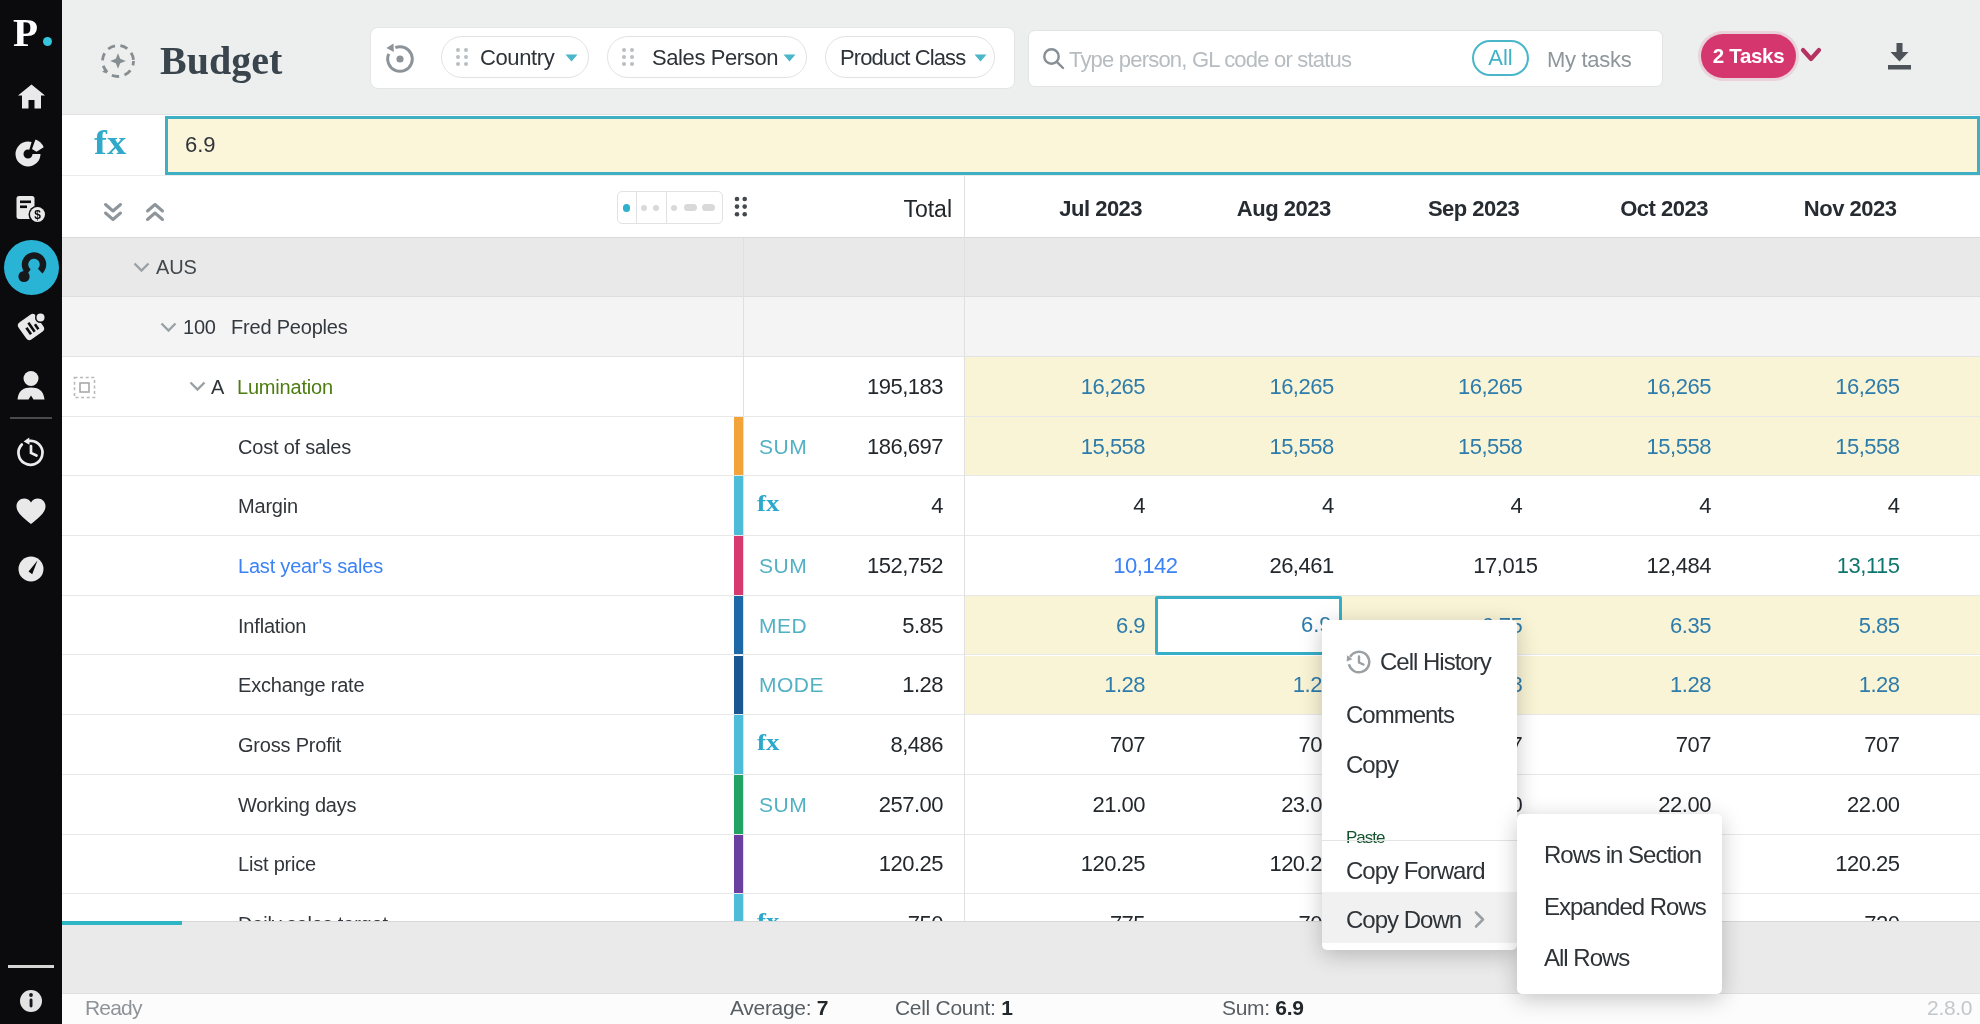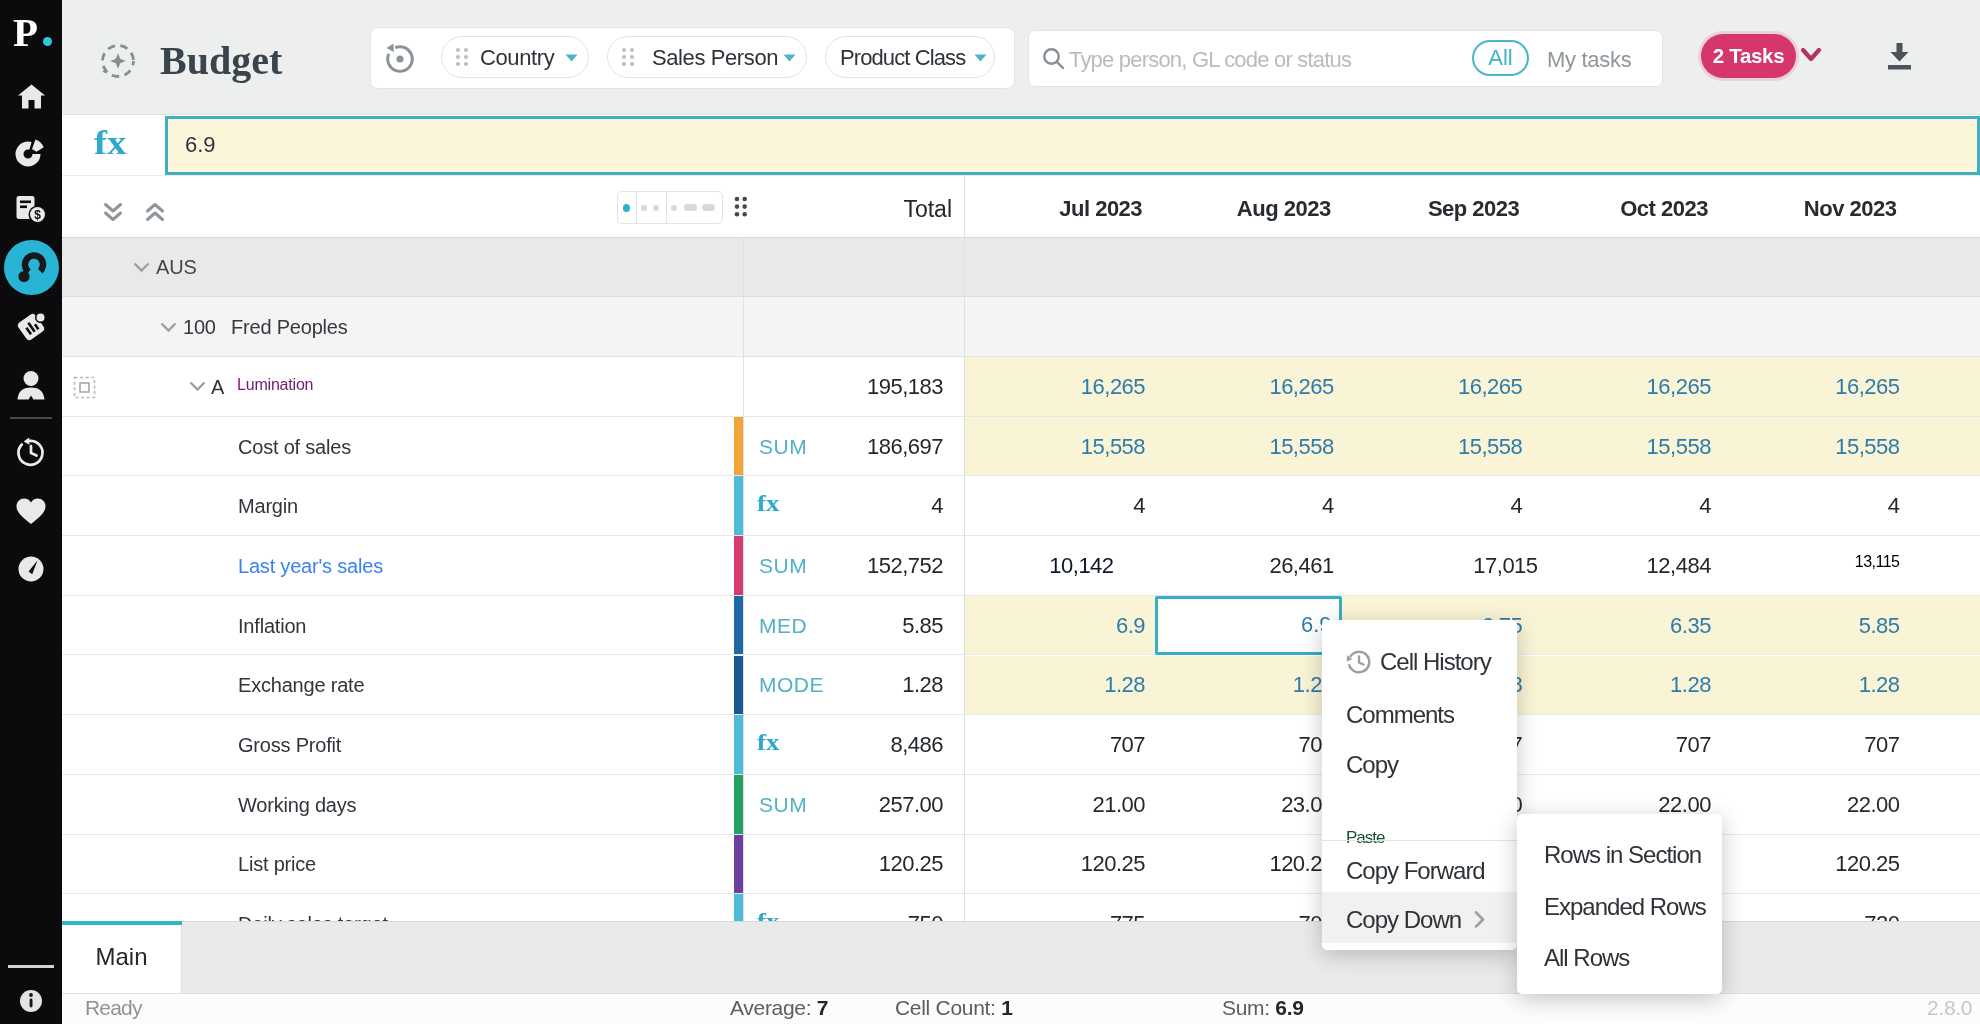--- a/index.html
+++ b/index.html
@@ -118,21 +118,21 @@
 <div class="abs" style="left:0;top:357.0px;width:1918px;height:59.7px;background:#fff;border-bottom:1px solid #e8e8e8"></div>
 <div class="abs" style="left:901.5px;top:357.0px;width:1016.5px;height:58.7px;background:#faf4d6"></div>
 <svg class="abs" style="left:11px;top:375.85px" width="23" height="23" viewBox="0 0 23 23" fill="none">
 <rect x="1.5" y="1.5" width="20" height="20" stroke="#b9b9b9" stroke-width="1.6" stroke-dasharray="3 2.6" fill="none"></rect>
 <rect x="7" y="7" width="9" height="9" stroke="#a9a9a9" stroke-width="1.6" fill="none"></rect>
 </svg>
 <svg class="abs" style="left:127px;top:381.35px" width="17" height="11" viewBox="0 0 17 11" fill="none">
         <path d="M1.5 1.5 L8.5 8.5 L15.5 1.5" stroke="#9aa1a5" stroke-width="2.4" fill="none"></path>
       </svg>
 <div class="abs" style="left:149px;top:375.85px;font-size:20px;letter-spacing:-0.2px;color:#2e343a">A</div>
-<div class="abs" style="left:175px;top:375.85px;font-size:16px;letter-spacing:-0.2px;color:#701a75">Lumination</div>
+<div class="abs" style="left:175px;top:375.85px;font-size:20px;letter-spacing:-0.2px;color:#4d7c0f">Lumination</div>
 <div class="abs r" style="left:680.5px;top:373.85px;width:200.5px;font-size:22px;letter-spacing:-0.5px;color:#23282d">195,183</div>
 <div class="abs r" style="left:901.5px;top:373.85px;width:181.6px;font-size:22px;letter-spacing:-0.5px;color:#2d7cab">16,265</div>
 <div class="abs r" style="left:1090.1px;top:373.85px;width:181.6px;font-size:22px;letter-spacing:-0.5px;color:#2d7cab">16,265</div>
 <div class="abs r" style="left:1278.7px;top:373.85px;width:181.6px;font-size:22px;letter-spacing:-0.5px;color:#2d7cab">16,265</div>
 <div class="abs r" style="left:1467.3px;top:373.85px;width:181.6px;font-size:22px;letter-spacing:-0.5px;color:#2d7cab">16,265</div>
 <div class="abs r" style="left:1655.9px;top:373.85px;width:181.6px;font-size:22px;letter-spacing:-0.5px;color:#2d7cab">16,265</div>
 <div class="abs" style="left:0;top:416.70000000000005px;width:1918px;height:59.7px;background:#fff;border-bottom:1px solid #e8e8e8"></div>
 <div class="abs" style="left:901.5px;top:416.70000000000005px;width:1016.5px;height:58.7px;background:#faf4d6"></div>
 <div class="abs" style="left:671.5px;top:416.70000000000005px;width:9px;height:58.7px;background:#f2a43a"></div>
 <div class="abs" style="left:176px;top:435.55000000000007px;font-size:20px;letter-spacing:-0.2px;color:#30363b">Cost of sales</div>
@@ -151,25 +151,25 @@
 <div class="abs r" style="left:901.5px;top:493.25px;width:181.6px;font-size:22px;letter-spacing:-0.5px;color:#23282d">4</div>
 <div class="abs r" style="left:1090.1px;top:493.25px;width:181.6px;font-size:22px;letter-spacing:-0.5px;color:#23282d">4</div>
 <div class="abs r" style="left:1278.7px;top:493.25px;width:181.6px;font-size:22px;letter-spacing:-0.5px;color:#23282d">4</div>
 <div class="abs r" style="left:1467.3px;top:493.25px;width:181.6px;font-size:22px;letter-spacing:-0.5px;color:#23282d">4</div>
 <div class="abs r" style="left:1655.9px;top:493.25px;width:181.6px;font-size:22px;letter-spacing:-0.5px;color:#23282d">4</div>
 <div class="abs" style="left:0;top:536.1px;width:1918px;height:59.7px;background:#fff;border-bottom:1px solid #e8e8e8"></div>
 <div class="abs" style="left:671.5px;top:536.1px;width:9px;height:58.7px;background:#d63a6e"></div>
 <div class="abs" style="left:176px;top:554.95px;font-size:20px;letter-spacing:-0.2px;color:#3b82f6">Last year's sales</div>
 <div class="abs" style="left:697px;top:553.95px;font-size:21px;color:#53b1c4;letter-spacing:0.5px">SUM</div>
 <div class="abs r" style="left:680.5px;top:552.95px;width:200.5px;font-size:22px;letter-spacing:-0.5px;color:#23282d">152,752</div>
-<div class="abs r" style="left:870px;top:552.95px;width:181.6px;font-size:22px;letter-spacing:-0.5px;color:#0f172a">10,142</div>
+<div class="abs r" style="left:934px;top:552.95px;width:181.6px;font-size:22px;letter-spacing:-0.5px;color:#3b82f6">10,142</div>
 <div class="abs r" style="left:1090.1px;top:552.95px;width:181.6px;font-size:22px;letter-spacing:-0.5px;color:#23282d">26,461</div>
 <div class="abs r" style="left:1294px;top:552.95px;width:181.6px;font-size:22px;letter-spacing:-0.5px;color:#23282d">17,015</div>
 <div class="abs r" style="left:1467.3px;top:552.95px;width:181.6px;font-size:22px;letter-spacing:-0.5px;color:#23282d">12,484</div>
-<div class="abs r" style="left:1655.9px;top:552.95px;width:181.6px;font-size:16px;letter-spacing:-0.5px;color:#000000">13,115</div>
+<div class="abs r" style="left:1655.9px;top:552.95px;width:181.6px;font-size:22px;letter-spacing:-0.5px;color:#0f766e">13,115</div>
 <div class="abs" style="left:0;top:595.8000000000001px;width:1918px;height:59.7px;background:#fff;border-bottom:1px solid #e8e8e8"></div>
 <div class="abs" style="left:901.5px;top:595.8000000000001px;width:1016.5px;height:58.7px;background:#faf4d6"></div>
 <div class="abs" style="left:671.5px;top:595.8000000000001px;width:9px;height:58.7px;background:#1d68a6"></div>
 <div class="abs" style="left:176px;top:614.6500000000001px;font-size:20px;letter-spacing:-0.2px;color:#30363b">Inflation</div>
 <div class="abs" style="left:697px;top:613.6500000000001px;font-size:21px;color:#53b1c4;letter-spacing:0.5px">MED</div>
 <div class="abs r" style="left:680.5px;top:612.6500000000001px;width:200.5px;font-size:22px;letter-spacing:-0.5px;color:#23282d">5.85</div>
 <div class="abs r" style="left:901.5px;top:612.6500000000001px;width:181.6px;font-size:22px;letter-spacing:-0.5px;color:#2d7cab">6.9</div>
 <div class="abs r" style="left:1278.7px;top:612.6500000000001px;width:181.6px;font-size:22px;letter-spacing:-0.5px;color:#2d7cab">6.75</div>
 <div class="abs r" style="left:1467.3px;top:612.6500000000001px;width:181.6px;font-size:22px;letter-spacing:-0.5px;color:#2d7cab">6.35</div>
 <div class="abs r" style="left:1655.9px;top:612.6500000000001px;width:181.6px;font-size:22px;letter-spacing:-0.5px;color:#2d7cab">5.85</div>
@@ -222,21 +222,20 @@
 <div class="abs r" style="left:1090.1px;top:911.1500000000001px;width:181.6px;font-size:22px;letter-spacing:-0.5px;color:#23282d">700</div>
 <div class="abs r" style="left:1278.7px;top:911.1500000000001px;width:181.6px;font-size:22px;letter-spacing:-0.5px;color:#23282d">700</div>
 <div class="abs r" style="left:1467.3px;top:911.1500000000001px;width:181.6px;font-size:22px;letter-spacing:-0.5px;color:#23282d">700</div>
 <div class="abs r" style="left:1655.9px;top:911.1500000000001px;width:181.6px;font-size:22px;letter-spacing:-0.5px;color:#23282d">720</div>
 <div class="abs" style="left:680.5px;top:237.6px;width:1px;height:683.4px;background:#e0e0e0"></div>
 <div class="abs" style="left:901.5px;top:176px;width:1px;height:745px;background:#e0e0e0"></div>
 </div>
 <div class="abs r" style="left:1154.5px;top:595.5px;width:187px;height:59px;background:#fff;border:3.5px solid #36aec6;border-radius:2px;font-size:22px;color:#2d7cab;line-height:51px;padding-right:7px">6.9</div>
 <div class="abs" style="left:62px;top:921px;width:1918px;height:72px;background:#eaeaeb;border-top:1px solid #d8d8d8"></div>
 <div class="abs" style="left:62px;top:921px;width:120px;height:3.5px;background:#2fb6c5"></div>
-<div class="abs" style="left:62px;top:924.5px;width:120px;height:68.5px;background:#fff;border-right:1px solid #e0e0e0;color:#23282c;font-size:24px;text-align:center;line-height:64px">Main</div>
 <div class="abs" style="left:62px;top:993px;width:1918px;height:31px;background:#fcfcfc;border-top:1px solid #e1e1e1"></div>
 <div class="abs" style="left:85px;top:996px;font-size:21px;letter-spacing:-0.8px;color:#8d9398">Ready</div>
 <div class="abs" style="left:730px;top:996px;font-size:21px;letter-spacing:-0.3px;color:#585f64">Average: <b style="color:#22272b">7</b></div>
 <div class="abs" style="left:895px;top:996px;font-size:21px;letter-spacing:-0.3px;color:#585f64">Cell Count: <b style="color:#22272b">1</b></div>
 <div class="abs" style="left:1057px;top:1035px;font-size:21px;letter-spacing:-0.3px;color:#585f64">Row Count: <b style="color:#22272b">0</b></div>
 <div class="abs" style="left:1222px;top:996px;font-size:21px;letter-spacing:-0.3px;color:#585f64">Sum: <b style="color:#22272b">6.9</b></div>
 <div class="abs" style="left:1927px;top:996px;font-size:21px;letter-spacing:-0.3px;color:#c3c7ca">2.8.0</div>
 <div class="abs" style="left:1322px;top:620px;width:195px;height:330px;background:#fff;border-radius:5px;box-shadow:0 5px 22px rgba(0,0,0,0.22)"></div>
 <svg class="abs" style="left:1345px;top:648px" width="28" height="28" viewBox="0 0 28 28" fill="none">
 <circle cx="14" cy="14" r="10.3" stroke="#9aa0a4" stroke-width="2.4" fill="none" stroke-dasharray="56.7 8" transform="rotate(-150 14 14)"></circle>

